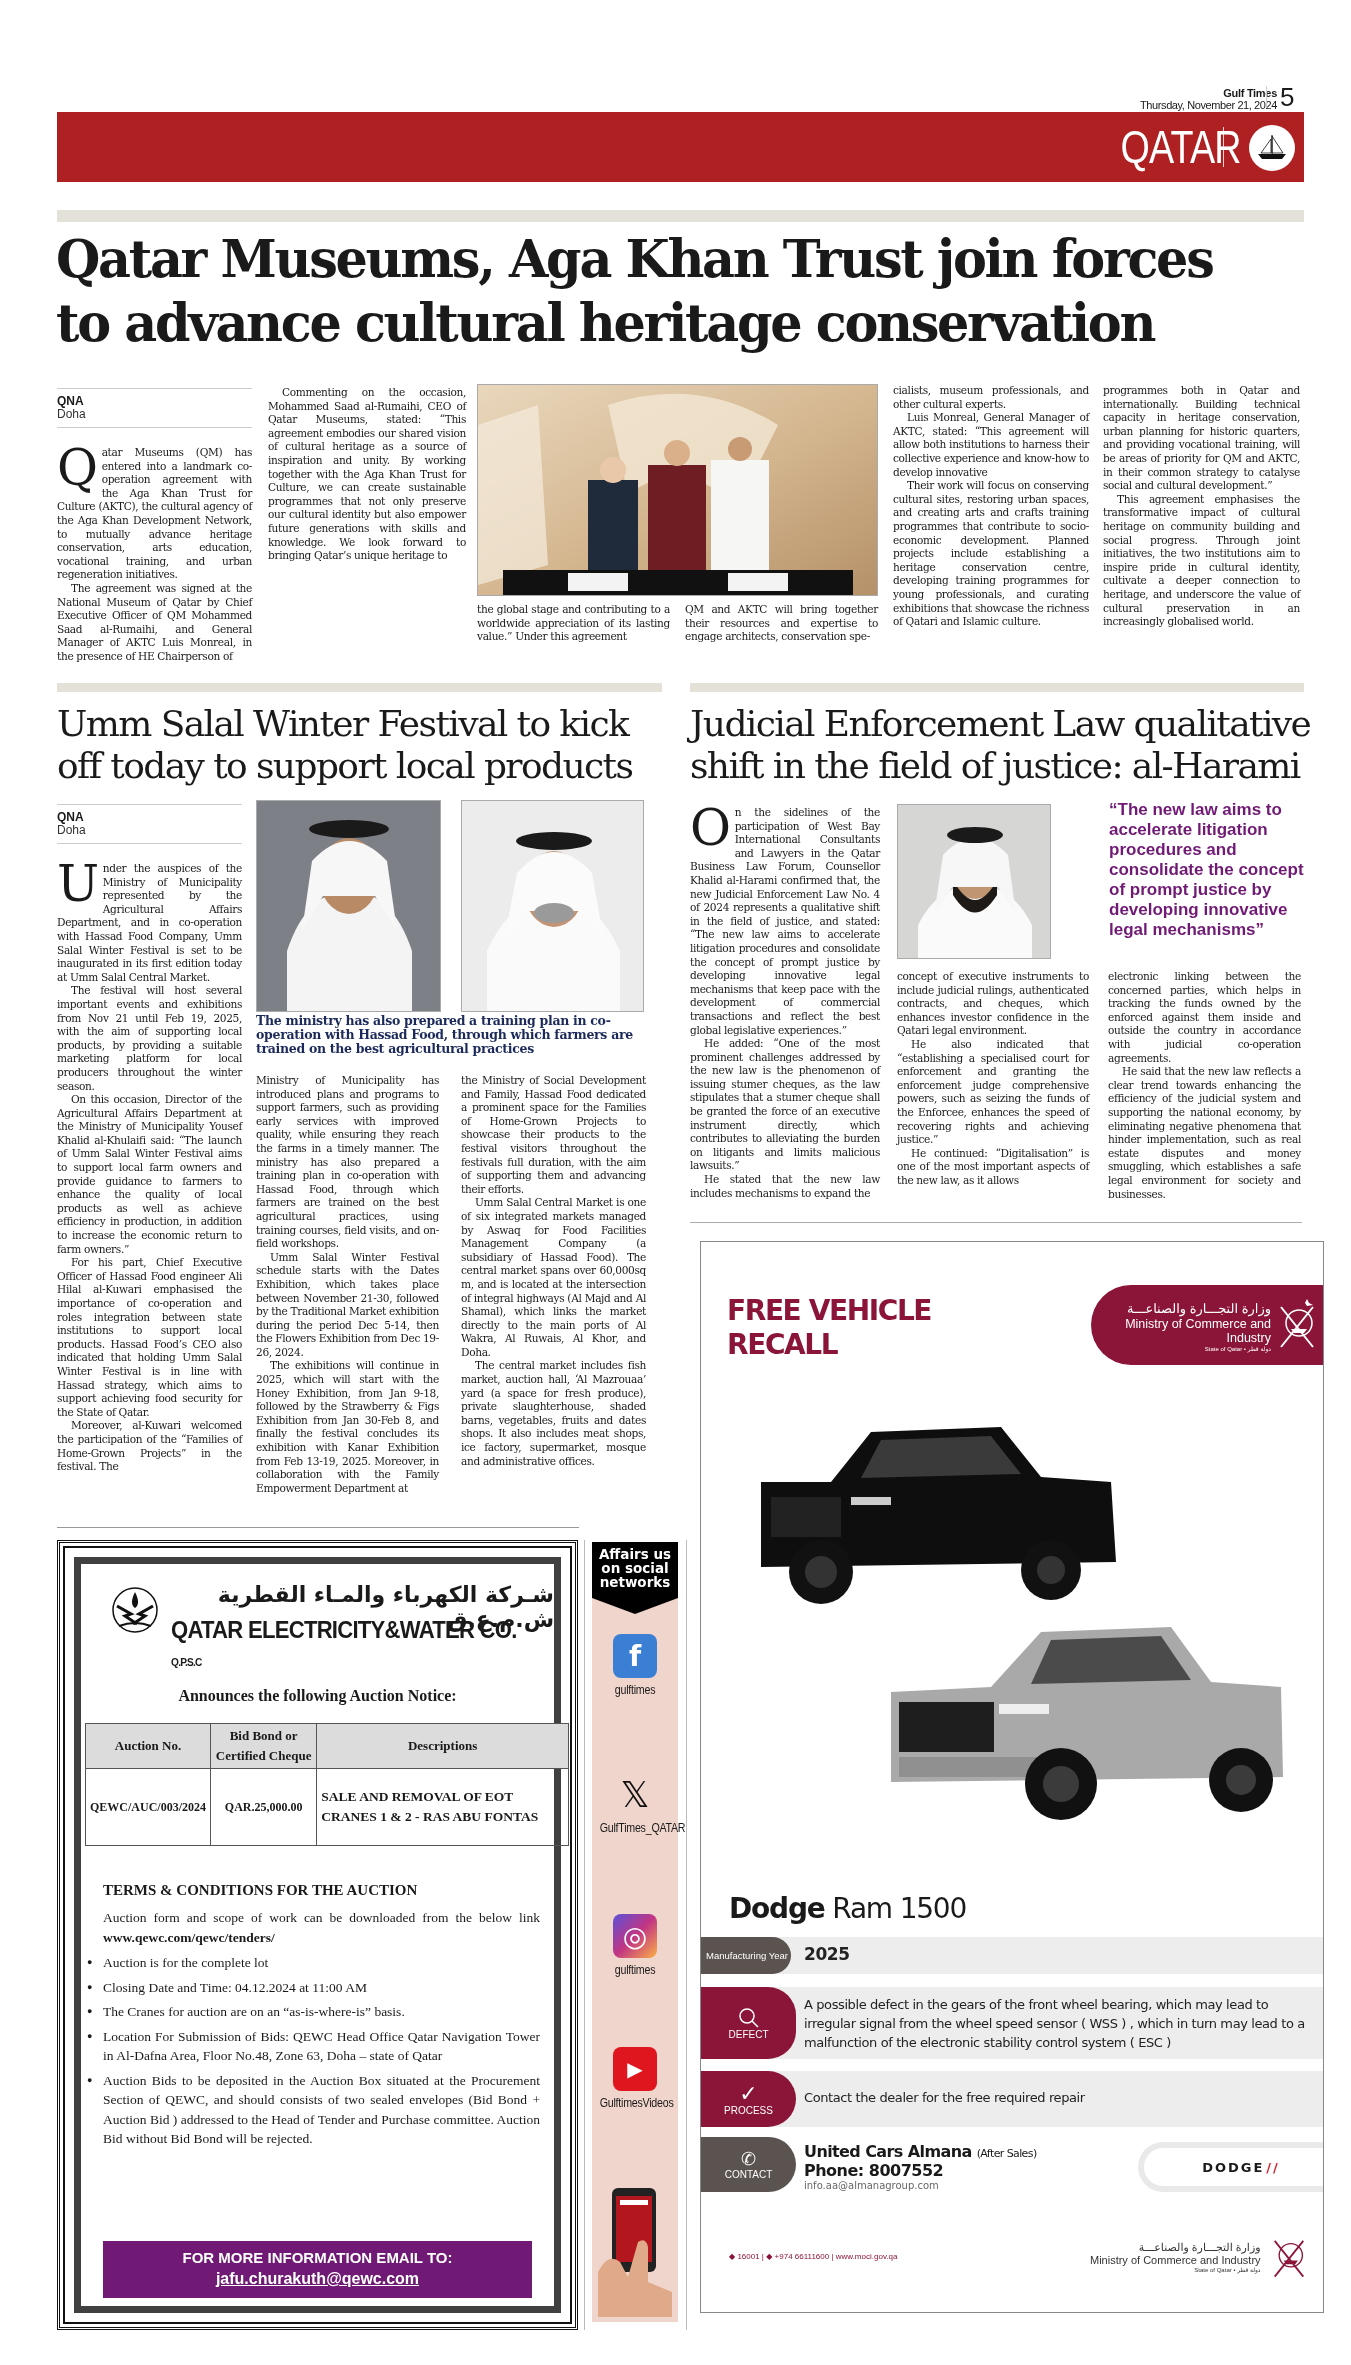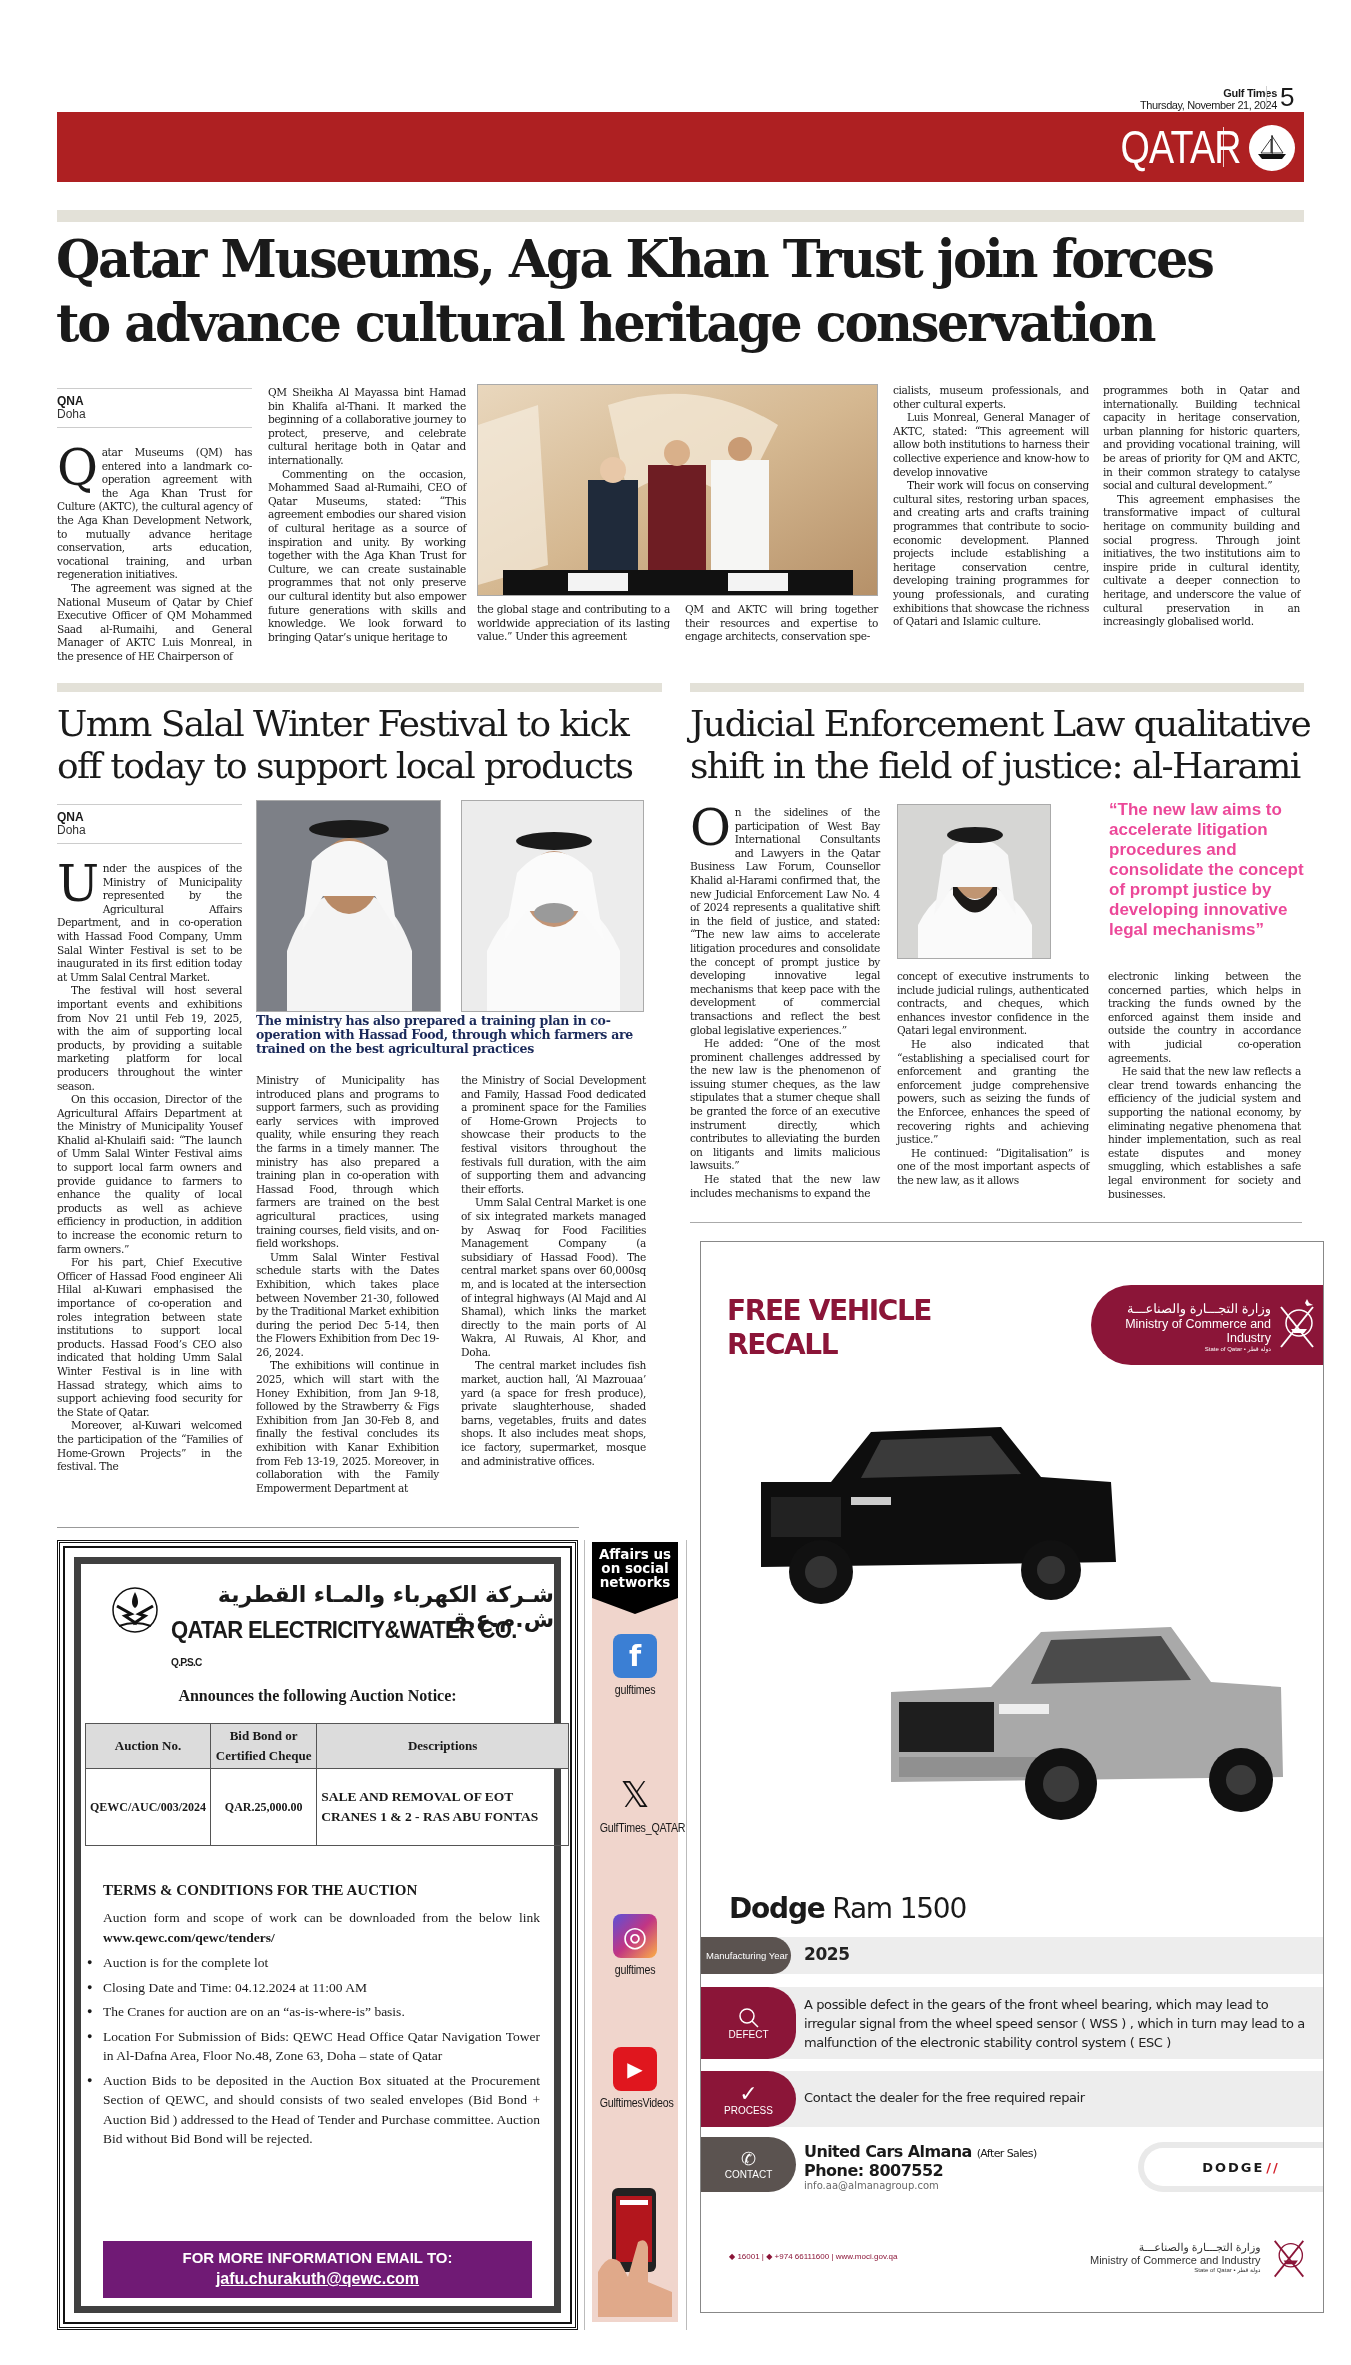--- a/index.html
+++ b/index.html
@@ -29,21 +29,21 @@
   .col p { text-indent: 14px; }
   .col p.first { text-indent: 0; }
   .dropcap { float: left; font-size: 50px; line-height: 40px; margin: 2px 4px 0 0; font-family: "DejaVu Serif", serif; }
 
   .photo { overflow: hidden; border: 1px solid #aaa; }
 
   
   .sub-head { font-family: "DejaVu Serif", serif; font-size: 36px; line-height: 42px; letter-spacing: -1.6px; font-weight: normal; }
   .grey-rule { height: 9px; background: #e3e1d8; }
   .caption-blue { font-family: "DejaVu Serif", serif; font-weight: bold; color: #1b2a5a; font-size: 12.5px; line-height: 14px; letter-spacing: -0.3px; }
-  .pull-quote { font-family: "Liberation Sans", sans-serif; font-weight: bold; color: #ec4899; font-size: 17px; line-height: 20px; }
+  .pull-quote { font-family: "Liberation Sans", sans-serif; font-weight: bold; color: #701a75; font-size: 17px; line-height: 20px; }
 
   
   .qewc { left: 57px; top: 1540px; width: 521px; height: 790px; border: 3px double #111; outline: 2px solid #111; outline-offset: -8px; background: #fff; }
   .qewc-inner { position: absolute; left: 14px; top: 14px; right: 14px; bottom: 14px; border: 7px solid #404040; padding-left: 40px; }
   .qewc .arabic { position: absolute; left: 90px; top: 18px; font-size: 22px; font-weight: bold; direction: rtl; font-family: "DejaVu Sans", sans-serif; }
   .qewc .co-name { position: absolute; left: 90px; top: 52px; font-family: "Liberation Sans", sans-serif; font-weight: bold; font-size: 24px; letter-spacing: -0.8px; transform: scaleX(0.92); transform-origin: left; }
   .qewc .co-name small { font-size: 11px; }
   .qewc .announce { position: absolute; left: 0; right: 0; top: 123px; text-align: center; font-family: "Liberation Serif", serif; font-weight: bold; font-size: 16px; }
   .qewc table { position: absolute; left: 4px; top: 159px; width: 484px; border-collapse: collapse; font-family: "Liberation Serif", serif; }
   .qewc th { background: #dcdcdc; border: 1px solid #555; font-size: 13px; font-weight: bold; padding: 2px 4px; line-height: 20px; }
@@ -121,21 +121,20 @@
 <div class="abs byline" style="left:57px; top:388px; width:195px;">
   <div class="agency">QNA</div>
   <div class="place">Doha</div>
 </div>
 
 <div class="abs col" style="left:57px; top:446px; width:195px;">
   <p class="first"><span class="dropcap">Q</span><span>atar Museums (QM) has entered into a landmark co-operation agreement with the Aga Khan Trust for Culture (AKTC), the cultural agency of the Aga Khan Development Network, to mutually advance heritage conservation, arts education, vocational training, and urban regeneration initiatives.</span></p>
   <p>The agreement was signed at the National Museum of Qatar by Chief Executive Officer of QM Mohammed Saad al-Rumaihi, and General Manager of AKTC Luis Monreal, in the presence of HE Chairperson of</p>
 </div>
 <div class="abs col" style="left:268px; top:386px; width:198px;">
-  <p class="first">QM Sheikha Al Mayassa bint Hamad bin Khalifa al-Thani. It marked the beginning of a collaborative journey to protect, preserve, and celebrate cultural heritage both in Qatar and internationally.</p>
   <p>Commenting on the occasion, Mohammed Saad al-Rumaihi, CEO of Qatar Museums, stated: “This agreement embodies our shared vision of cultural heritage as a source of inspiration and unity. By working together with the Aga Khan Trust for Culture, we can create sustainable programmes that not only preserve our cultural identity but also empower future generations with skills and knowledge. We look forward to bringing Qatar’s unique heritage to</p>
 </div>
 
 <div class="abs photo" style="left:477px; top:384px; width:401px; height:212px;">
   <svg width="401" height="212" viewBox="0 0 401 212" preserveAspectRatio="none">
     <defs>
       <linearGradient id="g1" x1="0" y1="0" x2="1" y2="1">
         <stop offset="0" stop-color="#e9d7bd"></stop>
           <stop offset="0.5" stop-color="#d5b891"></stop>
           <stop offset="1" stop-color="#b59068"></stop>

